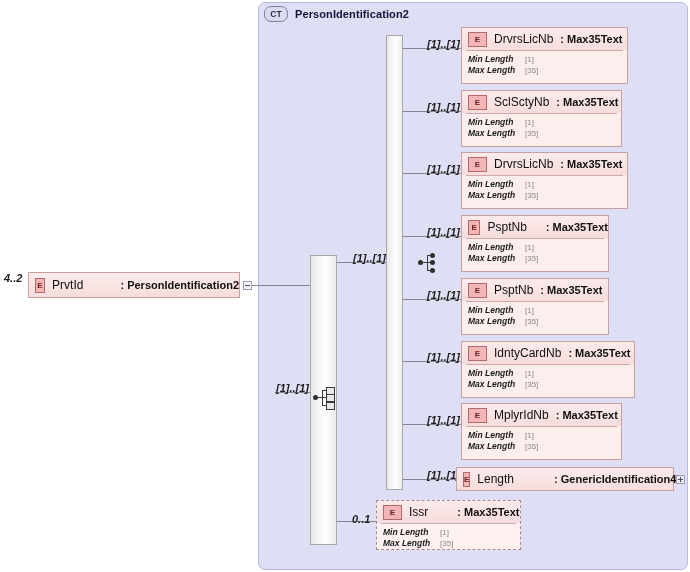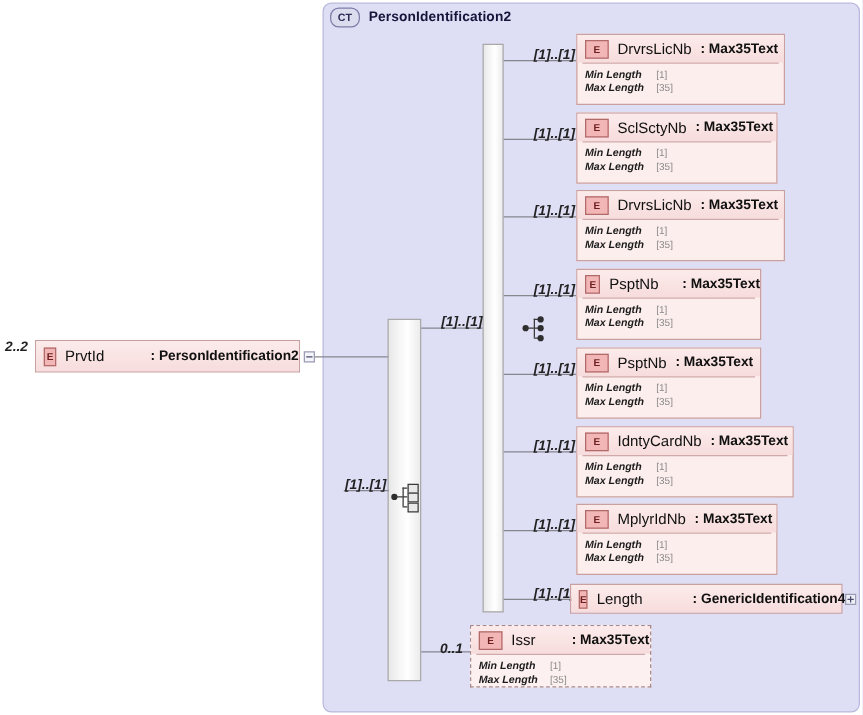--- a/index.html
+++ b/index.html
@@ -131,21 +131,21 @@
 <body>
 
 <div id="stage">
 
   <div class="ct-box"></div>
   <div class="ct-header">
     <span class="ct-badge">CT</span>
     <span class="ct-title">PersonIdentification2</span>
   </div>
 
-  <div class="card-lbl" style="left:4px;top:272px;">2..2</div>
+  <div class="card-lbl" style="left:4px;top:272px;">4..2</div>
 
   <div class="el-card" style="left:28px;top:272px;width:212px;height:26px;">
     <div class="el-head" style="height:24px;justify-content:flex-start;">
       <span class="e-badge">E</span>
       <span class="el-name">PrvtId</span>
       <span class="el-type" style="margin-left:30px;">: PersonIdentification2</span>
     </div>
   </div>
   <div class="minus-box" style="left:243px;top:281px;"></div>
 

